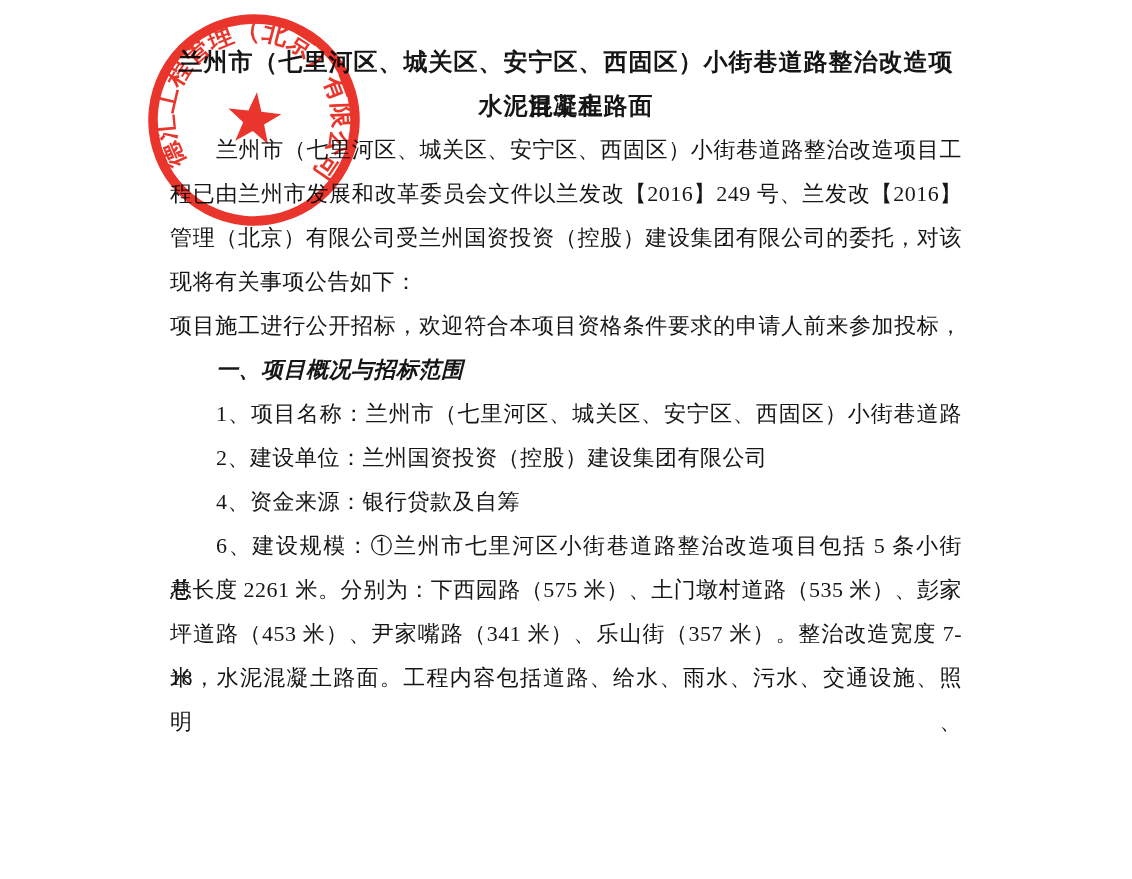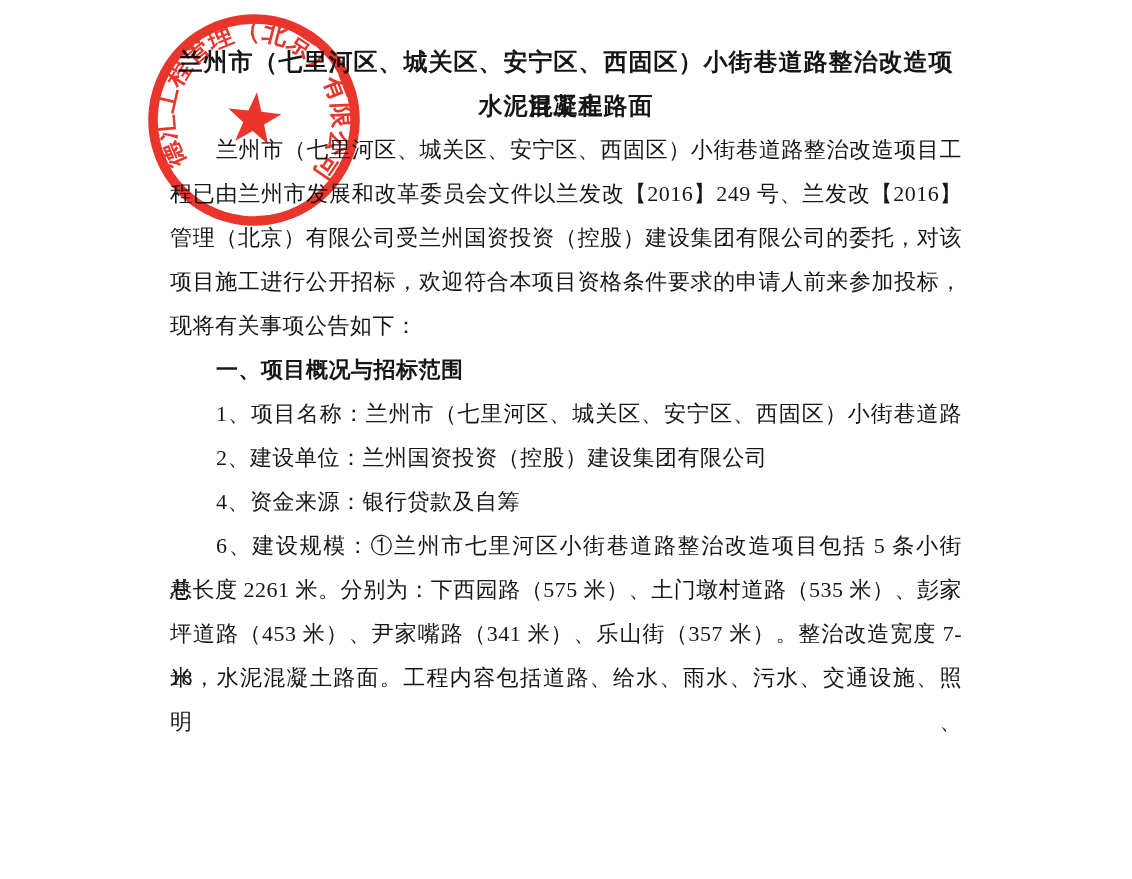--- a/index.html
+++ b/index.html
@@ -14,21 +14,21 @@
   }
   .line {
     font-size: 22px; height: 44px; line-height: 44px;
     letter-spacing: 0.5px; white-space: normal;
   }
   .title-line {
     font-size: 24px; font-weight: 700; text-align: center; letter-spacing: 1px;
   }
   .fill { text-align: justify; text-align-last: justify; }
   .indent { text-indent: 46px; }
-  .bold { font-weight: 700; }
+  .bold { font-weight: 700; font-style: italic; }
 
   .seal {
     position: absolute; left: 142px; top: 8px; width: 224px; height: 224px;
     transform: rotate(6deg);
     mix-blend-mode: multiply; opacity: 0.93;
     pointer-events: none;
   }
   .seal text {
     font-family: "Liberation Sans", "DejaVu Sans", sans-serif;
     font-weight: 700; font-size: 25px; letter-spacing: 0.5px;
@@ -37,22 +37,22 @@
 </head>
 <body>
 
 <div class="doc">
   <div class="line title-line">兰州市（七里河区、城关区、安宁区、西固区）小街巷道路整治改造项目工程</div>
   <div class="line title-line">水泥混凝土路面</div>
 
   <div class="line fill indent">兰州市（七里河区、城关区、安宁区、西固区）小街巷道路整治改造项目工</div>
   <div class="line fill">程已由兰州市发展和改革委员会文件以兰发改【2016】249 号、兰发改【2016】</div>
   <div class="line fill">管理（北京）有限公司受兰州国资投资（控股）建设集团有限公司的委托，对该</div>
+  <div class="line">现将有关事项公告如下：</div>
   <div class="line fill">项目施工进行公开招标，欢迎符合本项目资格条件要求的申请人前来参加投标，</div>
-  <div class="line">现将有关事项公告如下：</div>
 
   <div class="line bold indent">一、项目概况与招标范围</div>
 
   <div class="line fill indent">1、项目名称：兰州市（七里河区、城关区、安宁区、西固区）小街巷道路</div>
   <div class="line indent">2、建设单位：兰州国资投资（控股）建设集团有限公司</div>
   <div class="line indent">4、资金来源：银行贷款及自筹</div>
   <div class="line fill indent">6、建设规模：①兰州市七里河区小街巷道路整治改造项目包括 5 条小街巷，</div>
   <div class="line fill">总长度 2261 米。分别为：下西园路（575 米）、土门墩村道路（535 米）、彭家</div>
   <div class="line fill">坪道路（453 米）、尹家嘴路（341 米）、乐山街（357 米）。整治改造宽度 7-18</div>
   <div class="line fill">米，水泥混凝土路面。工程内容包括道路、给水、雨水、污水、交通设施、照明、</div>

